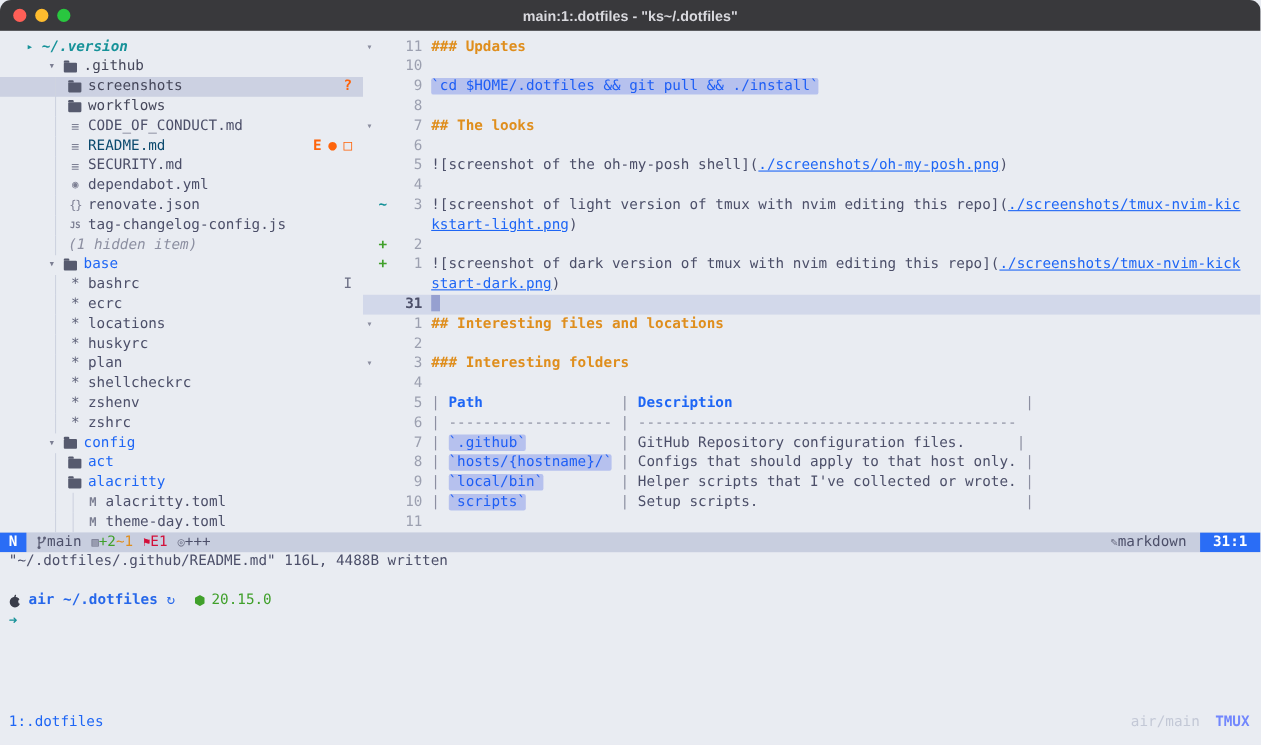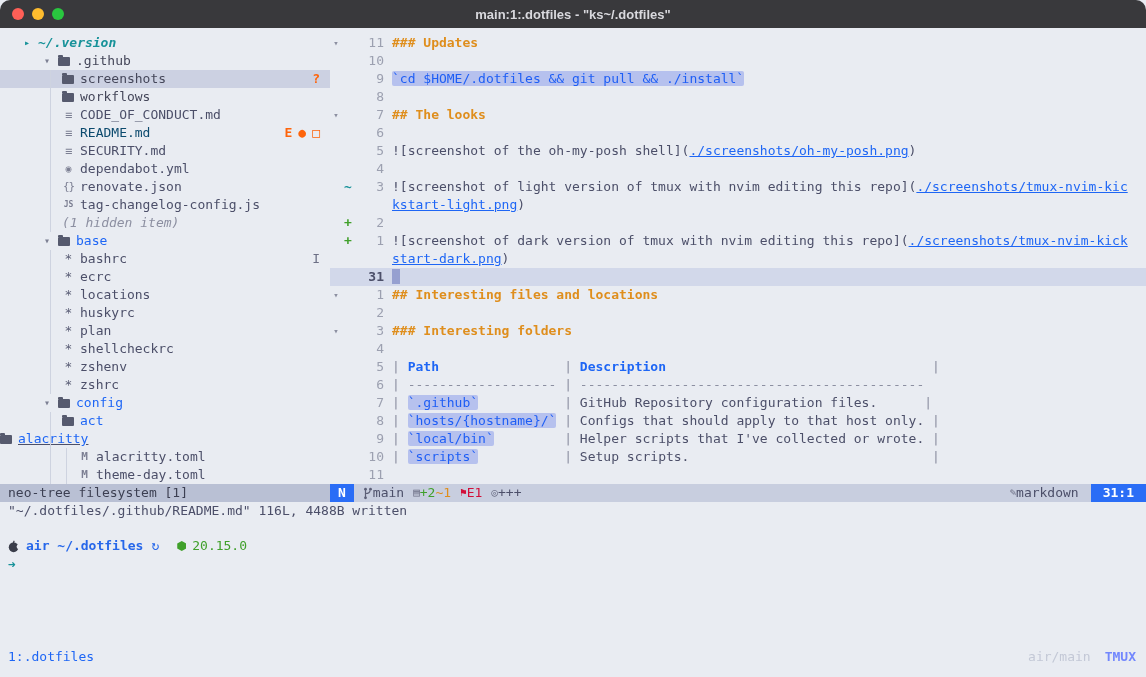--- a/index.html
+++ b/index.html
@@ -125,21 +125,21 @@
         <div class="trow" style="padding-left: 62px;"><span class="guide" style="left: 50px;"></span><span class="fic fic-shell">*</span><span class="tlabel file">bashrc</span><span class="badges"><span class="bdg muted">I</span></span></div>
         <div class="trow" style="padding-left: 62px;"><span class="guide" style="left: 50px;"></span><span class="fic fic-shell">*</span><span class="tlabel file">ecrc</span></div>
         <div class="trow" style="padding-left: 62px;"><span class="guide" style="left: 50px;"></span><span class="fic fic-shell">*</span><span class="tlabel file">locations</span></div>
         <div class="trow" style="padding-left: 62px;"><span class="guide" style="left: 50px;"></span><span class="fic fic-shell">*</span><span class="tlabel file">huskyrc</span></div>
         <div class="trow" style="padding-left: 62px;"><span class="guide" style="left: 50px;"></span><span class="fic fic-shell">*</span><span class="tlabel file">plan</span></div>
         <div class="trow" style="padding-left: 62px;"><span class="guide" style="left: 50px;"></span><span class="fic fic-shell">*</span><span class="tlabel file">shellcheckrc</span></div>
         <div class="trow" style="padding-left: 62px;"><span class="guide" style="left: 50px;"></span><span class="fic fic-shell">*</span><span class="tlabel file">zshenv</span></div>
         <div class="trow" style="padding-left: 62px;"><span class="guide" style="left: 50px;"></span><span class="fic fic-shell">*</span><span class="tlabel file">zshrc</span></div>
         <div class="trow" style="padding-left: 44px;"><span class="arr ">▾</span><span class="ic-folder"></span><span class="tlabel dirblue">config</span></div>
         <div class="trow" style="padding-left: 62px;"><span class="guide" style="left: 50px;"></span><span class="ic-folder"></span><span class="tlabel dirblue">act</span></div>
-        <div class="trow" style=" text-decoration: underline;"><span class="guide" style="left: 50px;"></span><span class="ic-folder"></span><span class="tlabel dirblue">alacritty</span></div>
+        <div class="trow" style="padding-left: 62px;"><span class="guide" style="left: 50px;"></span><span class="ic-folder"></span><span class="tlabel dirblue">alacritty</span></div>
         <div class="trow" style="padding-left: 78px;"><span class="guide" style="left: 50px;"></span><span class="guide" style="left: 66px;"></span><span class="fic fic-toml">M</span><span class="tlabel file">alacritty.toml</span></div>
         <div class="trow" style="padding-left: 78px;"><span class="guide" style="left: 50px;"></span><span class="guide" style="left: 66px;"></span><span class="fic fic-toml">M</span><span class="tlabel file">theme-day.toml</span></div>
       </div>
     <div class="editor">
         <div class="eline"><span class="fold">▾</span><span class="sign"> </span><span class="lnum">11</span><span class="etext"><span class="h">### Updates</span></span></div>
         <div class="eline"><span class="fold"> </span><span class="sign"> </span><span class="lnum">10</span><span class="etext"></span></div>
         <div class="eline"><span class="fold"> </span><span class="sign"> </span><span class="lnum">9</span><span class="etext"><span class="code">`cd $HOME/.dotfiles &amp;&amp; git pull &amp;&amp; ./install`</span></span></div>
         <div class="eline"><span class="fold"> </span><span class="sign"> </span><span class="lnum">8</span><span class="etext"></span></div>
         <div class="eline"><span class="fold">▾</span><span class="sign"> </span><span class="lnum">7</span><span class="etext"><span class="h">## The looks</span></span></div>
         <div class="eline"><span class="fold"> </span><span class="sign"> </span><span class="lnum">6</span><span class="etext"></span></div>
@@ -159,23 +159,20 @@
         <div class="eline"><span class="fold"> </span><span class="sign"> </span><span class="lnum">6</span><span class="etext"><span class="pipe">| </span><span class="dash">-------------------</span><span class="t"> </span><span class="pipe">| </span><span class="dash">--------------------------------------------</span></span></div>
         <div class="eline"><span class="fold"> </span><span class="sign"> </span><span class="lnum">7</span><span class="etext"><span class="pipe">| </span><span class="code">`.github`</span><span class="t">           </span><span class="pipe">| </span><span class="t">GitHub Repository configuration files.</span><span class="t">      </span><span class="pipe">|</span></span></div>
         <div class="eline"><span class="fold"> </span><span class="sign"> </span><span class="lnum">8</span><span class="etext"><span class="pipe">| </span><span class="code">`hosts/{hostname}/`</span><span class="t"> </span><span class="pipe">| </span><span class="t">Configs that should apply to that host only.</span><span class="t"> </span><span class="pipe">|</span></span></div>
         <div class="eline"><span class="fold"> </span><span class="sign"> </span><span class="lnum">9</span><span class="etext"><span class="pipe">| </span><span class="code">`local/bin`</span><span class="t">         </span><span class="pipe">| </span><span class="t">Helper scripts that I've collected or wrote.</span><span class="t"> </span><span class="pipe">|</span></span></div>
         <div class="eline"><span class="fold"> </span><span class="sign"> </span><span class="lnum">10</span><span class="etext"><span class="pipe">| </span><span class="code">`scripts`</span><span class="t">           </span><span class="pipe">| </span><span class="t">Setup scripts.</span><span class="t">                               </span><span class="pipe">|</span></span></div>
         <div class="eline"><span class="fold"> </span><span class="sign"> </span><span class="lnum">11</span><span class="etext"></span></div>
       </div>
   </div>
 
   <div class="statusrow">
-    <div class="neotree-status">
-      <span>neo-tree filesystem [1]</span>
-    </div>
     <div class="statusline">
       <span class="sl-mode">N</span>
       <span class="sl-group">
         <svg width="10" height="13" viewBox="0 0 10 13">
             <path d="M2.5 3v7M2.5 6.5c3.2 0 4.5-1 4.5-3.2" stroke="#5c5f77" stroke-width="1.2" fill="none"></path>
             <circle cx="2.5" cy="2.2" r="1.4" fill="#5c5f77"></circle>
             <circle cx="2.5" cy="10.8" r="1.4" fill="#5c5f77"></circle>
             <circle cx="7.5" cy="2.2" r="1.4" fill="#5c5f77"></circle>
           </svg>
         <span>main</span>

